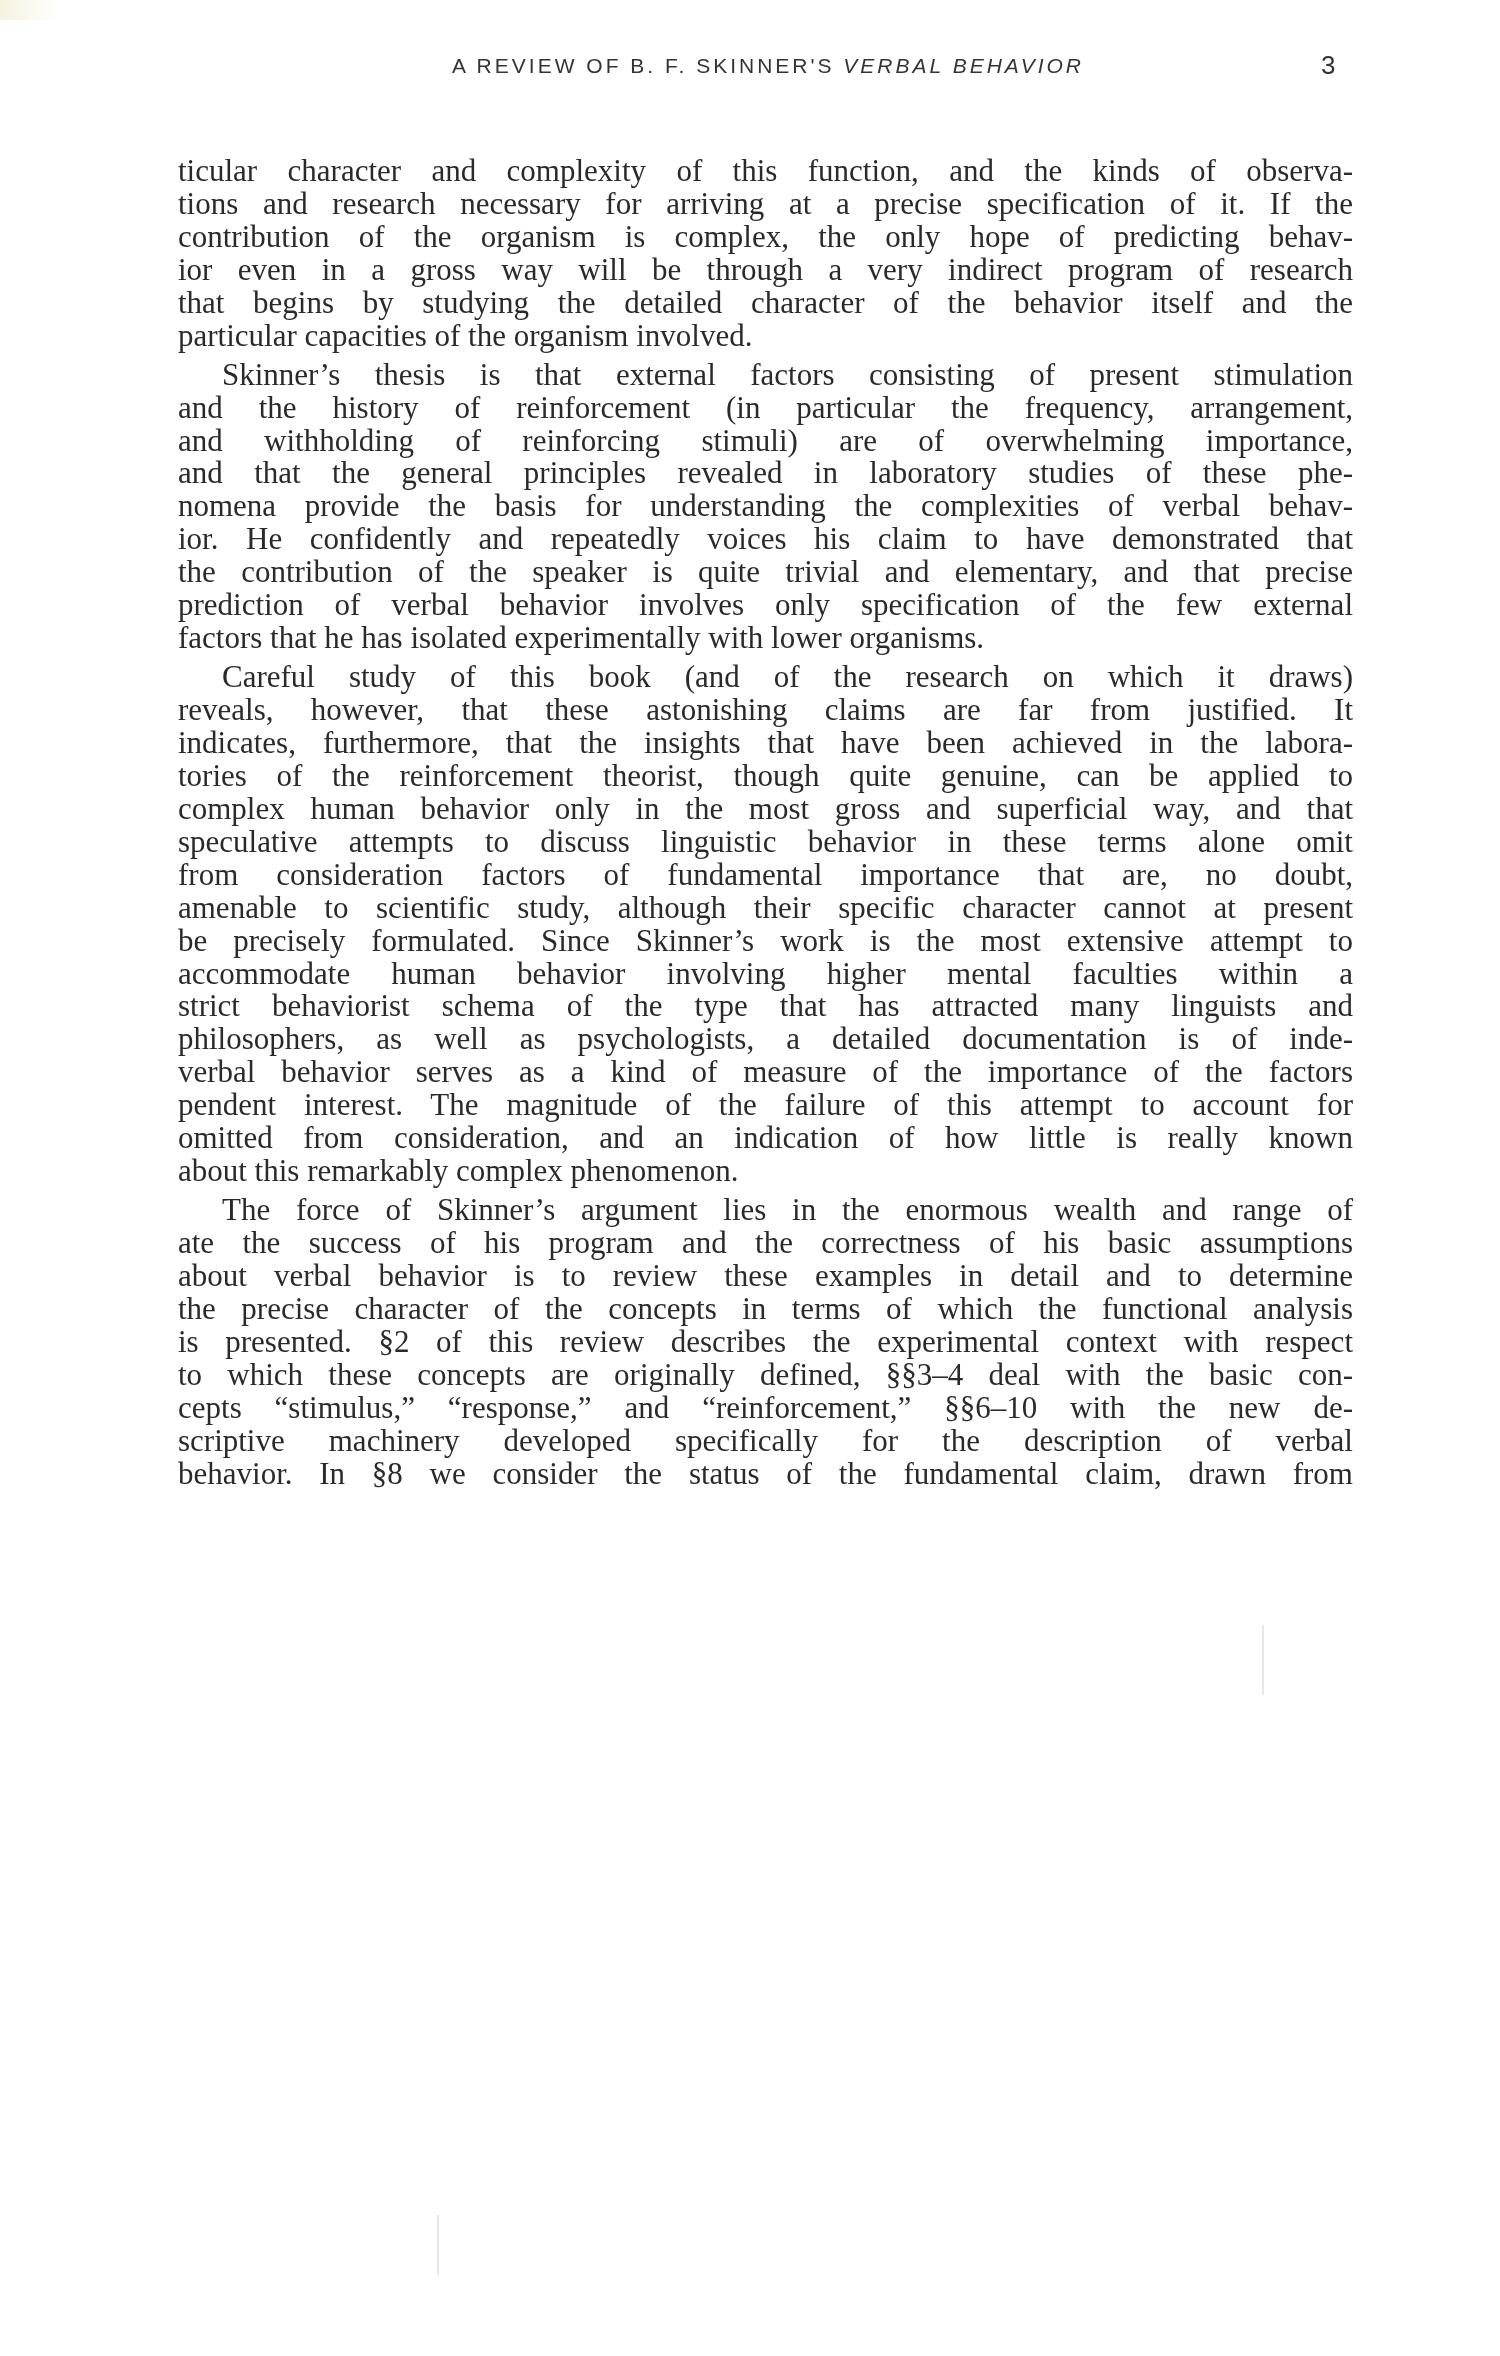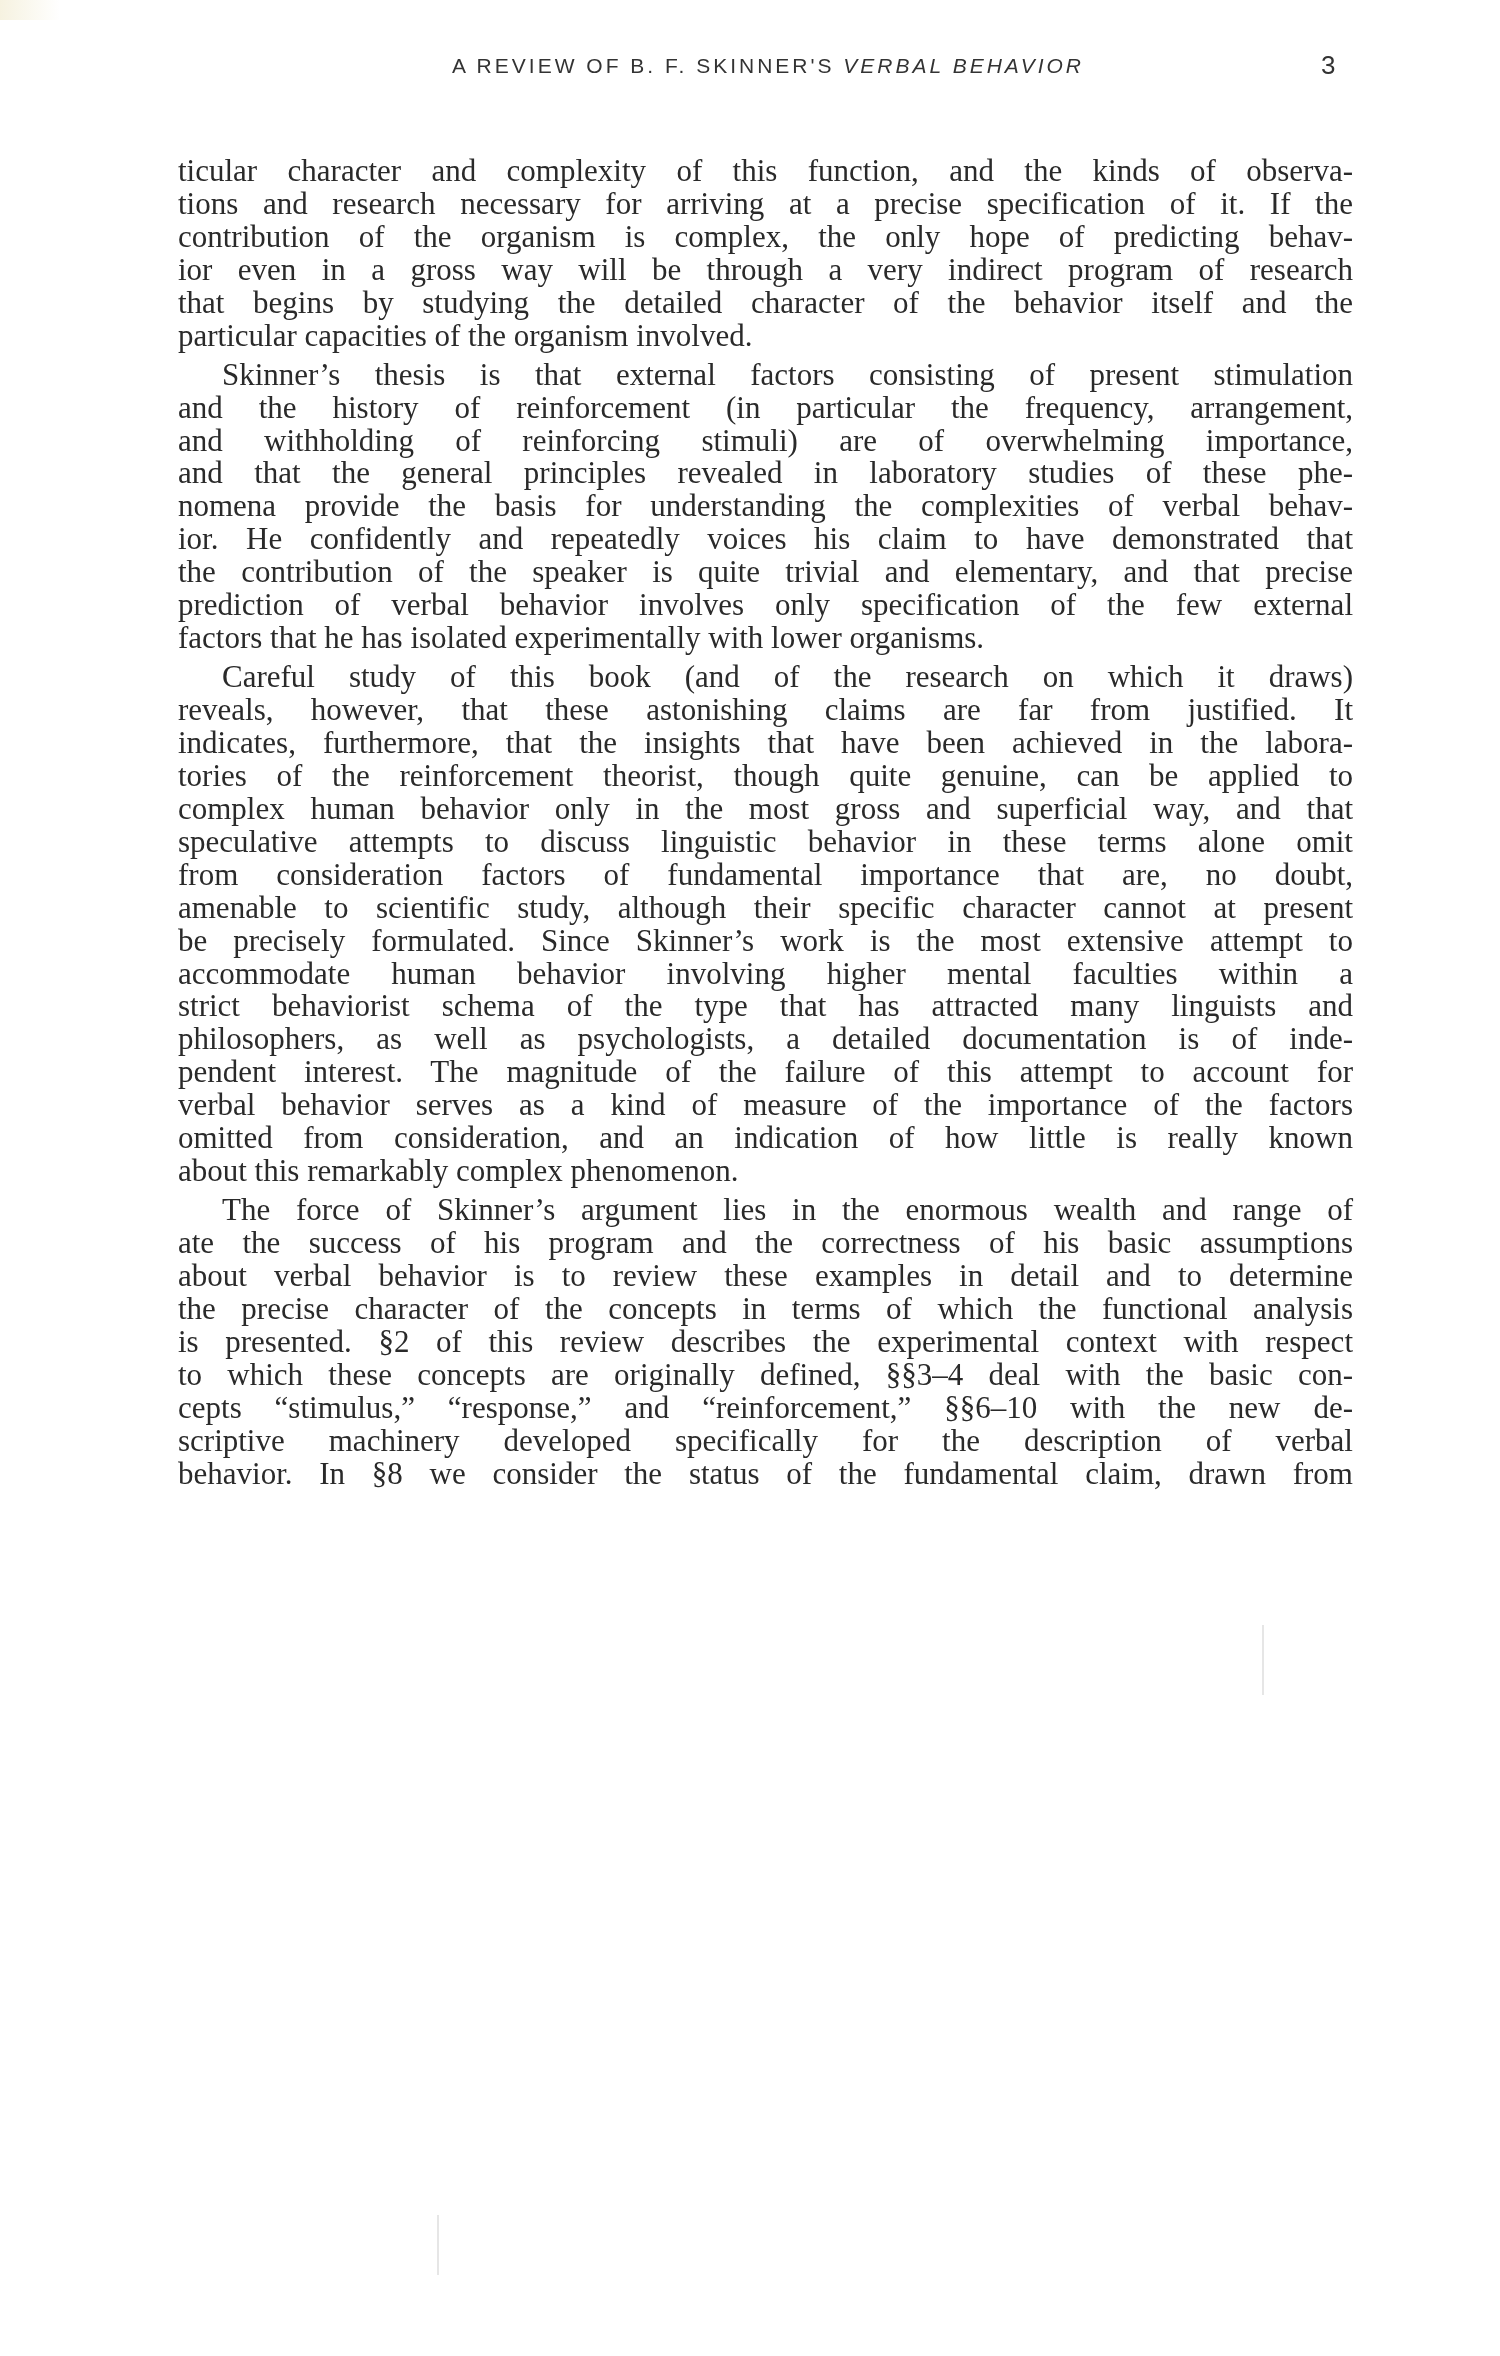--- a/index.html
+++ b/index.html
@@ -57,22 +57,22 @@
       <div class="line">indicates, furthermore, that the insights that have been achieved in the labora-</div>
       <div class="line">tories of the reinforcement theorist, though quite genuine, can be applied to</div>
       <div class="line">complex human behavior only in the most gross and superficial way, and that</div>
       <div class="line">speculative attempts to discuss linguistic behavior in these terms alone omit</div>
       <div class="line">from consideration factors of fundamental importance that are, no doubt,</div>
       <div class="line">amenable to scientific study, although their specific character cannot at present</div>
       <div class="line">be precisely formulated. Since Skinner’s work is the most extensive attempt to</div>
       <div class="line">accommodate human behavior involving higher mental faculties within a</div>
       <div class="line">strict behaviorist schema of the type that has attracted many linguists and</div>
       <div class="line">philosophers, as well as psychologists, a detailed documentation is of inde-</div>
+      <div class="line">verbal behavior serves as a kind of measure of the importance of the factors</div>
       <div class="line">pendent interest. The magnitude of the failure of this attempt to account for</div>
-      <div class="line">verbal behavior serves as a kind of measure of the importance of the factors</div>
       <div class="line">omitted from consideration, and an indication of how little is really known</div>
       <div class="line last">about this remarkably complex phenomenon.</div>
     </div>
     <div>
       <div class="line indent">The force of Skinner’s argument lies in the enormous wealth and range of</div>
       <div class="line">ate the success of his program and the correctness of his basic assumptions</div>
       <div class="line">about verbal behavior is to review these examples in detail and to determine</div>
       <div class="line">the precise character of the concepts in terms of which the functional analysis</div>
       <div class="line">is presented. §2 of this review describes the experimental context with respect</div>
       <div class="line">to which these concepts are originally defined, §§3–4 deal with the basic con-</div>

